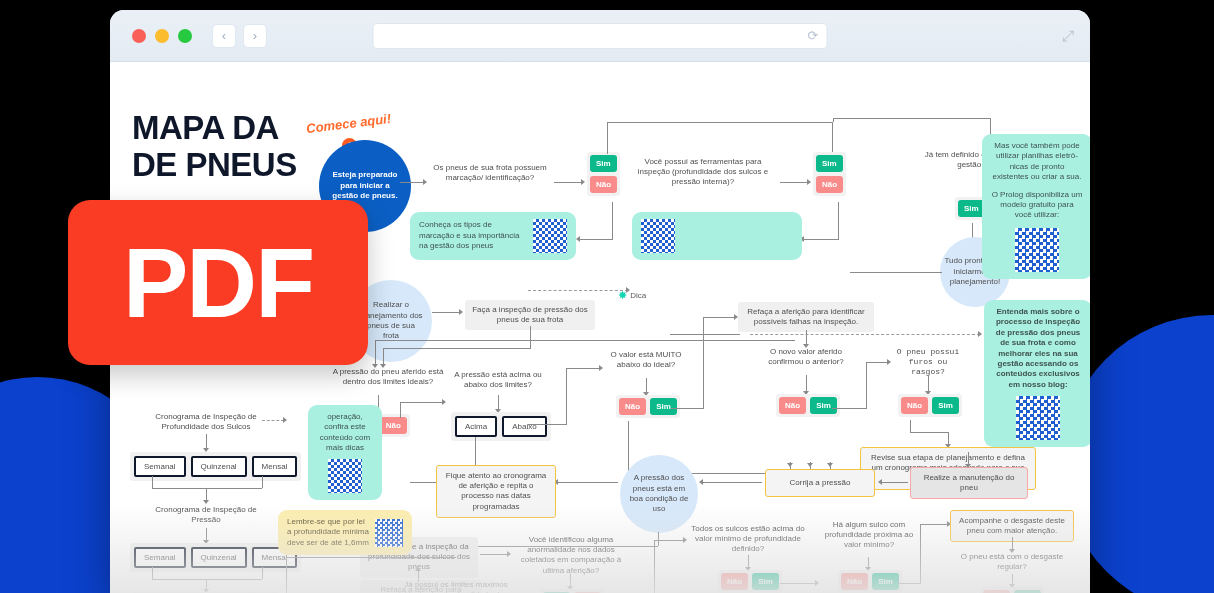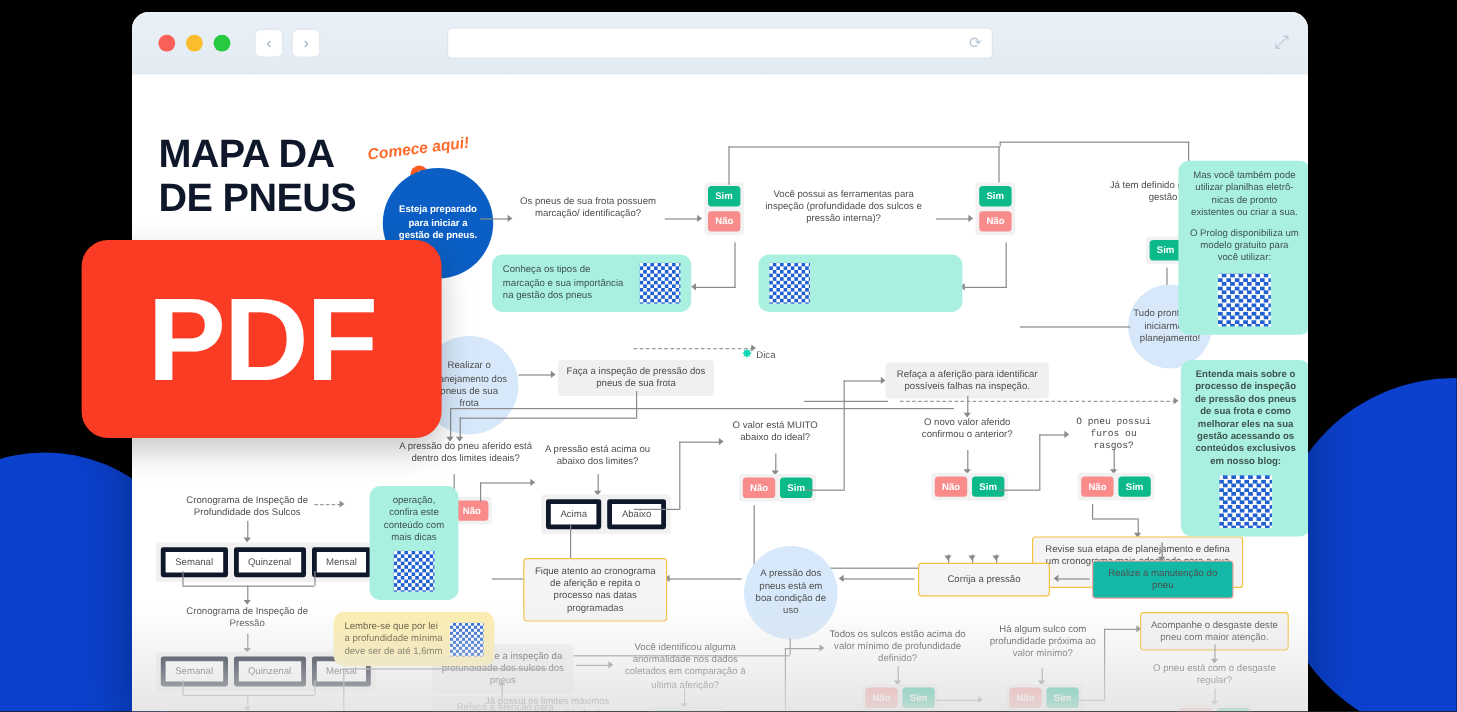--- a/index.html
+++ b/index.html
@@ -43,27 +43,27 @@
 
   .page{ position:relative; width:980px; height:531px; background:#fff; overflow:hidden; }
   .fade{ position:absolute; left:0; bottom:0; width:100%; height:90px;
          background:linear-gradient(180deg,rgba(255,255,255,0) 0%, rgba(226,226,226,.85) 100%);
          pointer-events:none; z-index:40; }
 
   
   .n{ position:absolute; font-size:8px; line-height:1.28; color:#4f4f4f; text-align:center; }
   .box{ background:#f0f0f0; border-radius:3px; padding:5px 7px; }
   .box.yl{ background:#f4f4f4; border:1.4px solid #f5c242; }
-  .box.pk{ background:#14b8a6; border:1.4px solid #f9a6a6; }
+  .box.pk{ background:#e5e5e5; border:1.4px solid #f9a6a6; }
   .plain{ background:transparent; }
   .pill{ border-radius:3px; padding:4px 6px; font-weight:bold; color:#fff; font-size:8px; }
   .pill.sim{ background:#0cb98a; }
   .pill.nao{ background:#f98b8b; }
   .pillgrp{ position:absolute; background:#f2f2f2; border-radius:3px; padding:3px; display:flex; gap:4px; }
-  .opt{ background:#fff; border:4px solid #0f172a; border-radius:2px; padding:4px 8px; font-size:8px; color:#4f4f4f; }
+  .opt{ background:#fff; border:2px solid #0f172a; border-radius:2px; padding:4px 8px; font-size:8px; color:#4f4f4f; }
   .optgrp{ position:absolute; background:#f1f1f1; border-radius:3px; padding:4px; display:flex; gap:5px; }
   .circle{ position:absolute; border-radius:50%; display:flex; align-items:center; justify-content:center;
            text-align:center; font-size:8px; line-height:1.3; }
   .circ-blue{ background:#0b5fc4; color:#fff; font-weight:bold; }
   .circ-lt{ background:#d6e8fa; color:#4f4f4f; }
   .tip{ position:absolute; background:#a9f0e0; border-radius:9px; padding:7px 9px; font-size:8px;
         line-height:1.3; color:#3f5450; display:flex; gap:6px; align-items:center; }
   .tip.yellow{ background:#fdeead; color:#5a5033; }
   .tipbody{ flex:1; }
   .qr{ width:34px; height:34px; background:

